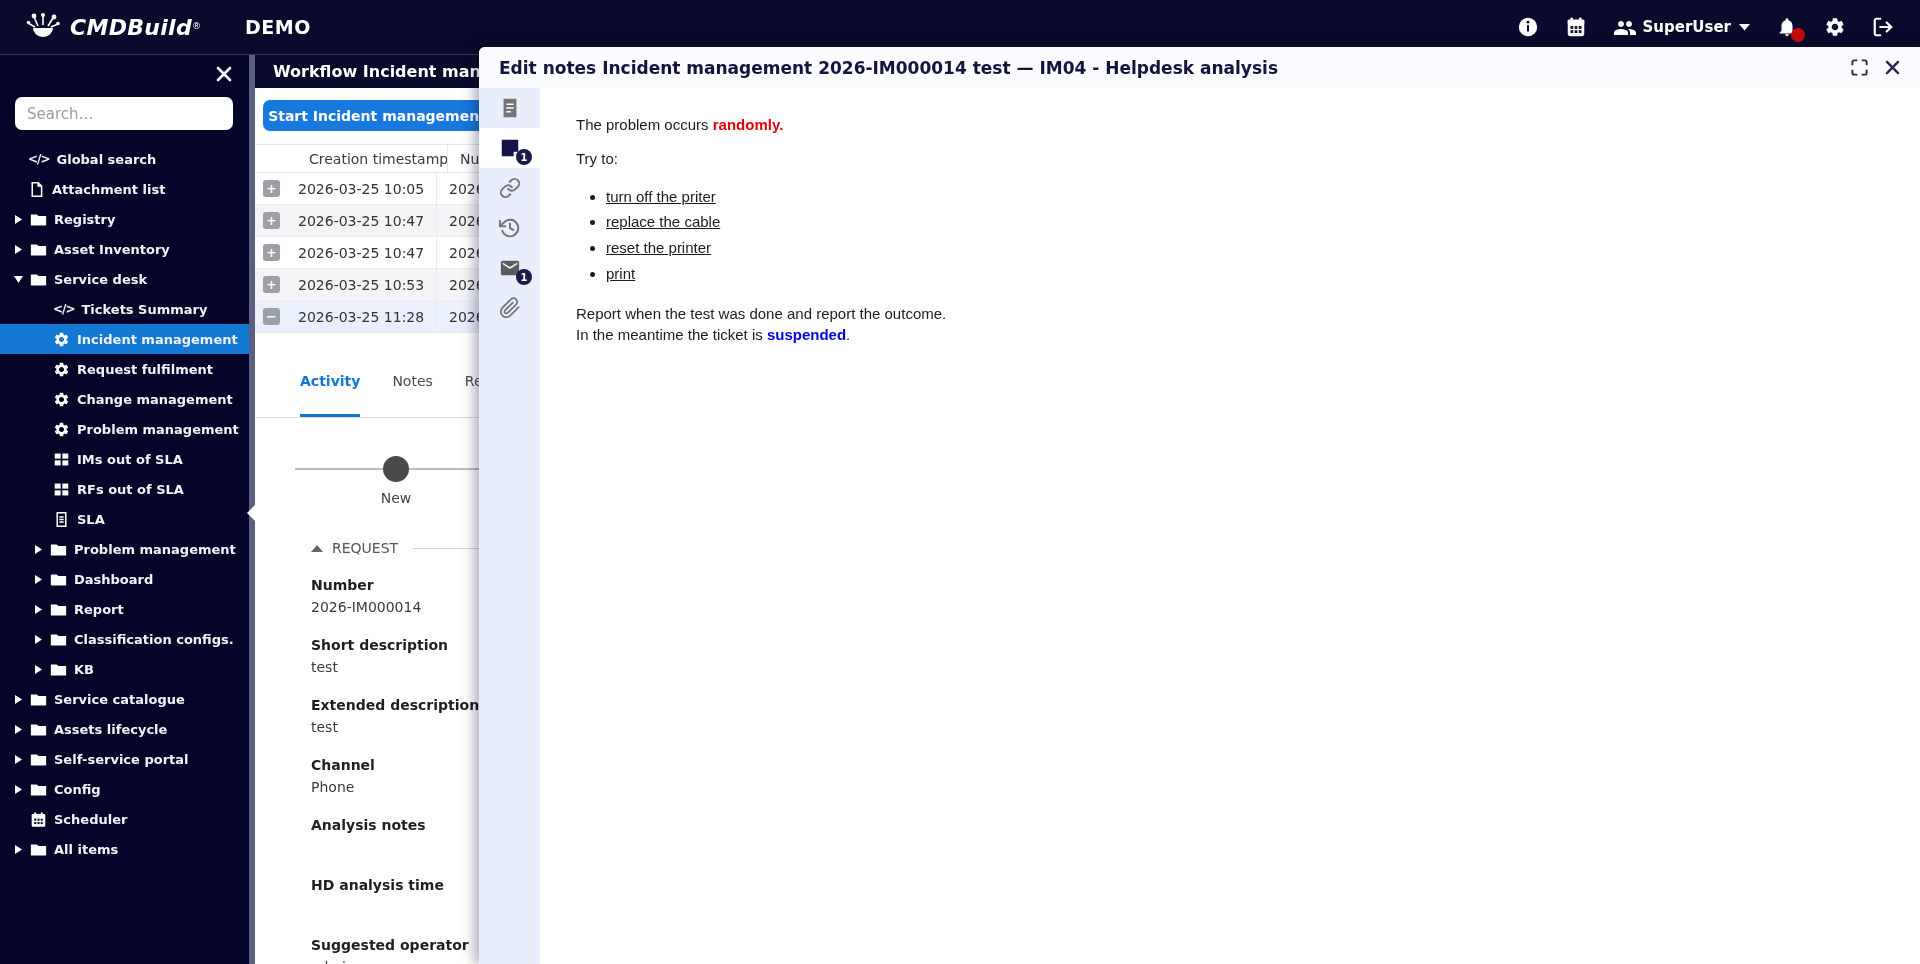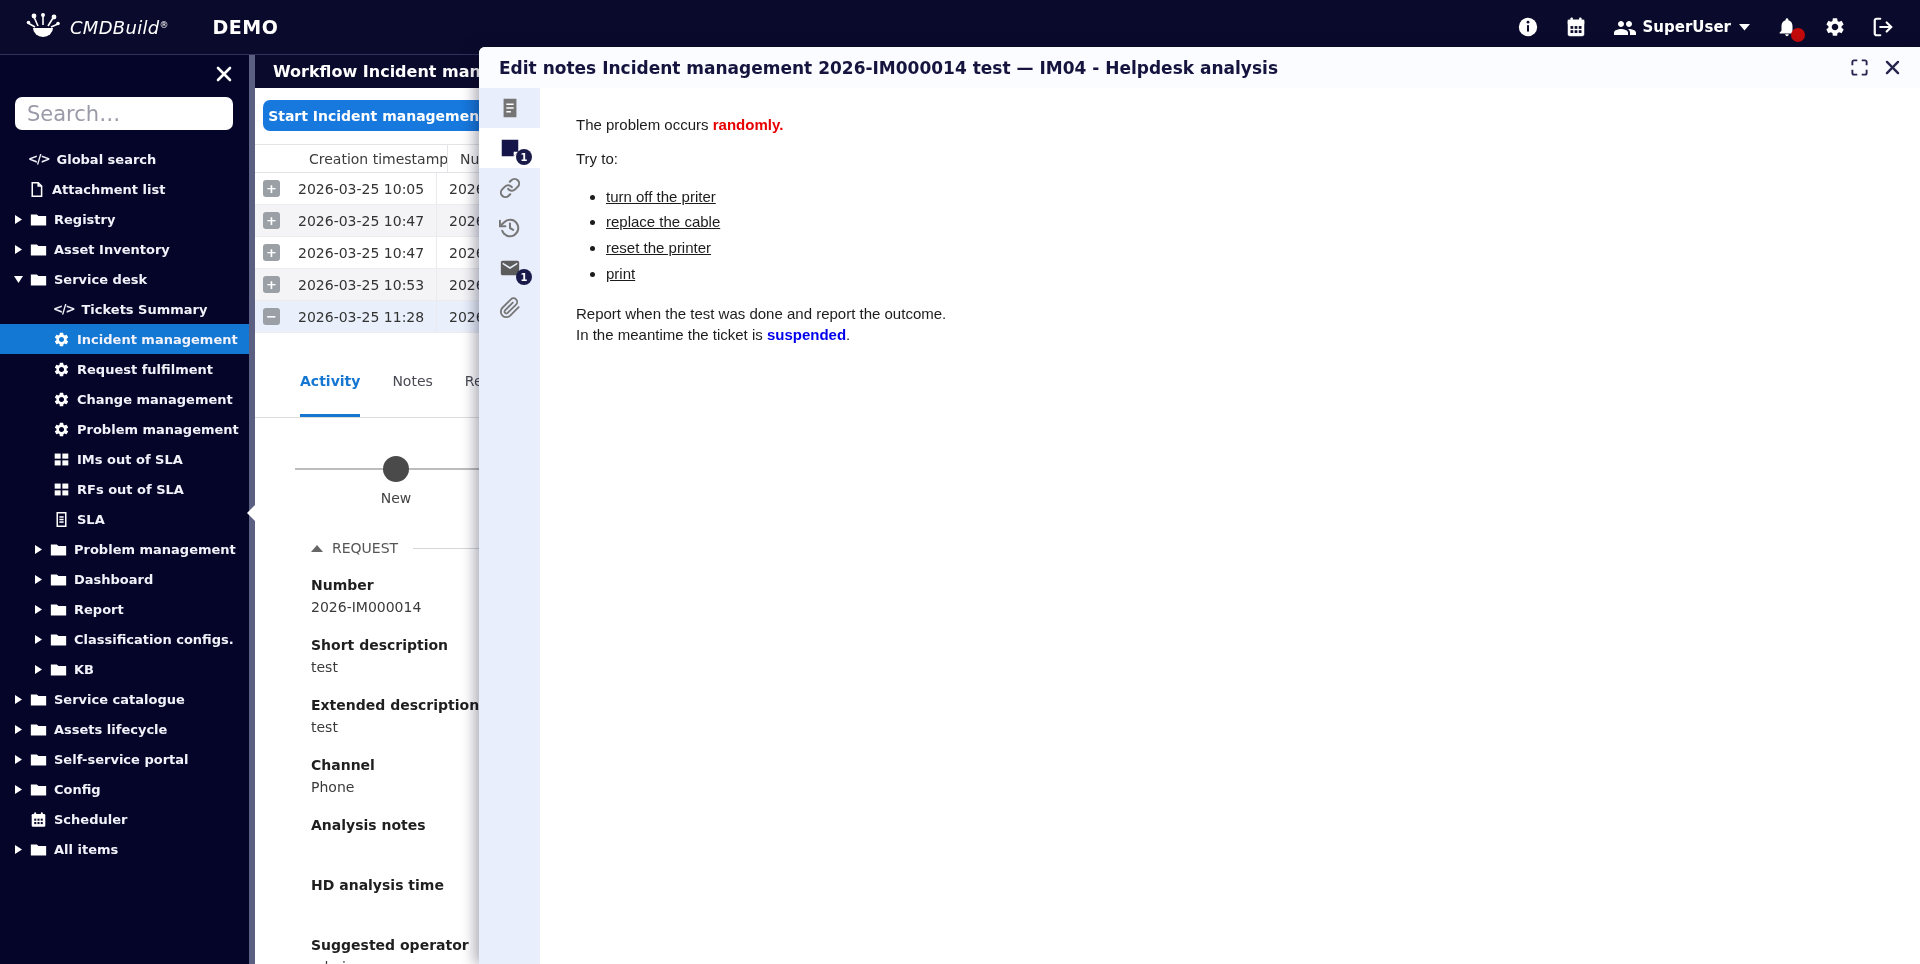--- a/index.html
+++ b/index.html
@@ -3,35 +3,35 @@
 <meta charset="utf-8">
 <style>
   * { margin:0; padding:0; box-sizing:border-box; }
   html,body { width:1920px; height:964px; overflow:hidden; background:#fff;
     font-family:"DejaVu Sans","Liberation Sans",sans-serif; }
 
   
   .topbar { position:absolute; left:0; top:0; width:1920px; height:55px; background:#0a0a2c;
     border-bottom:1px solid #31315a; display:flex; align-items:center; padding:0 26px; z-index:5; }
   .brand { display:flex; align-items:center; gap:10px; color:#fff; }
-  .brand-name { font-size:18px; font-weight:normal; font-style:italic; letter-spacing:.3px; }
+  .brand-name { font-size:22px; font-weight:bold; font-style:italic; letter-spacing:.3px; }
   .brand-sup { font-size:9px; vertical-align:super; }
   .env { color:#fff; font-size:19px; font-weight:bold; margin-left:44px; letter-spacing:.5px; }
   .top-right { margin-left:auto; display:flex; align-items:center; gap:26px; color:#fff; }
   .top-ic { width:22px; height:22px; display:inline-block; }
   .userbox { display:flex; align-items:center; gap:8px; font-size:15px; font-weight:600; color:#fff; }
   .bellwrap { position:relative; }
   .bell-badge { position:absolute; right:-7px; bottom:-4px; width:14px; height:14px; border-radius:50%; background:#c40b0b; }
 
   
   .sidebar { position:absolute; left:0; top:55px; width:249px; height:909px; background:#05052a; color:#f2f2fa; z-index:4; }
   .side-close { position:absolute; top:10px; right:16px; width:18px; height:18px; cursor:pointer; }
   .searchwrap { padding:42px 16px 0 15px; }
   .search-input { width:218px; height:33px; border-radius:7px; border:none; background:#fff; padding:0 12px;
-    font-size:21px; font-family:inherit; color:#333; outline:none; }
+    font-size:15px; font-family:inherit; color:#333; outline:none; }
   .search-input::placeholder { color:#9a9aa8; }
   .nav { margin-top:14px; }
   .nav-item { height:30px; display:flex; align-items:center; gap:7px; font-size:13px; font-weight:600;
     white-space:nowrap; cursor:pointer; color:#f2f2fa; }
   .nav-item.active { background:#1377d4; }
   .arr { width:9px; height:9px; flex:0 0 9px; }
   .mi { width:17px; height:17px; flex:0 0 17px; }
   .codeicon { font-size:12px; font-weight:bold; letter-spacing:-1px; flex:0 0 auto; }
   .ind14 { padding-left:14px; } .ind28 { padding-left:28px; } .ind34 { padding-left:34px; }
   .ind53 { padding-left:53px; } .ind30 { padding-left:30px; }

